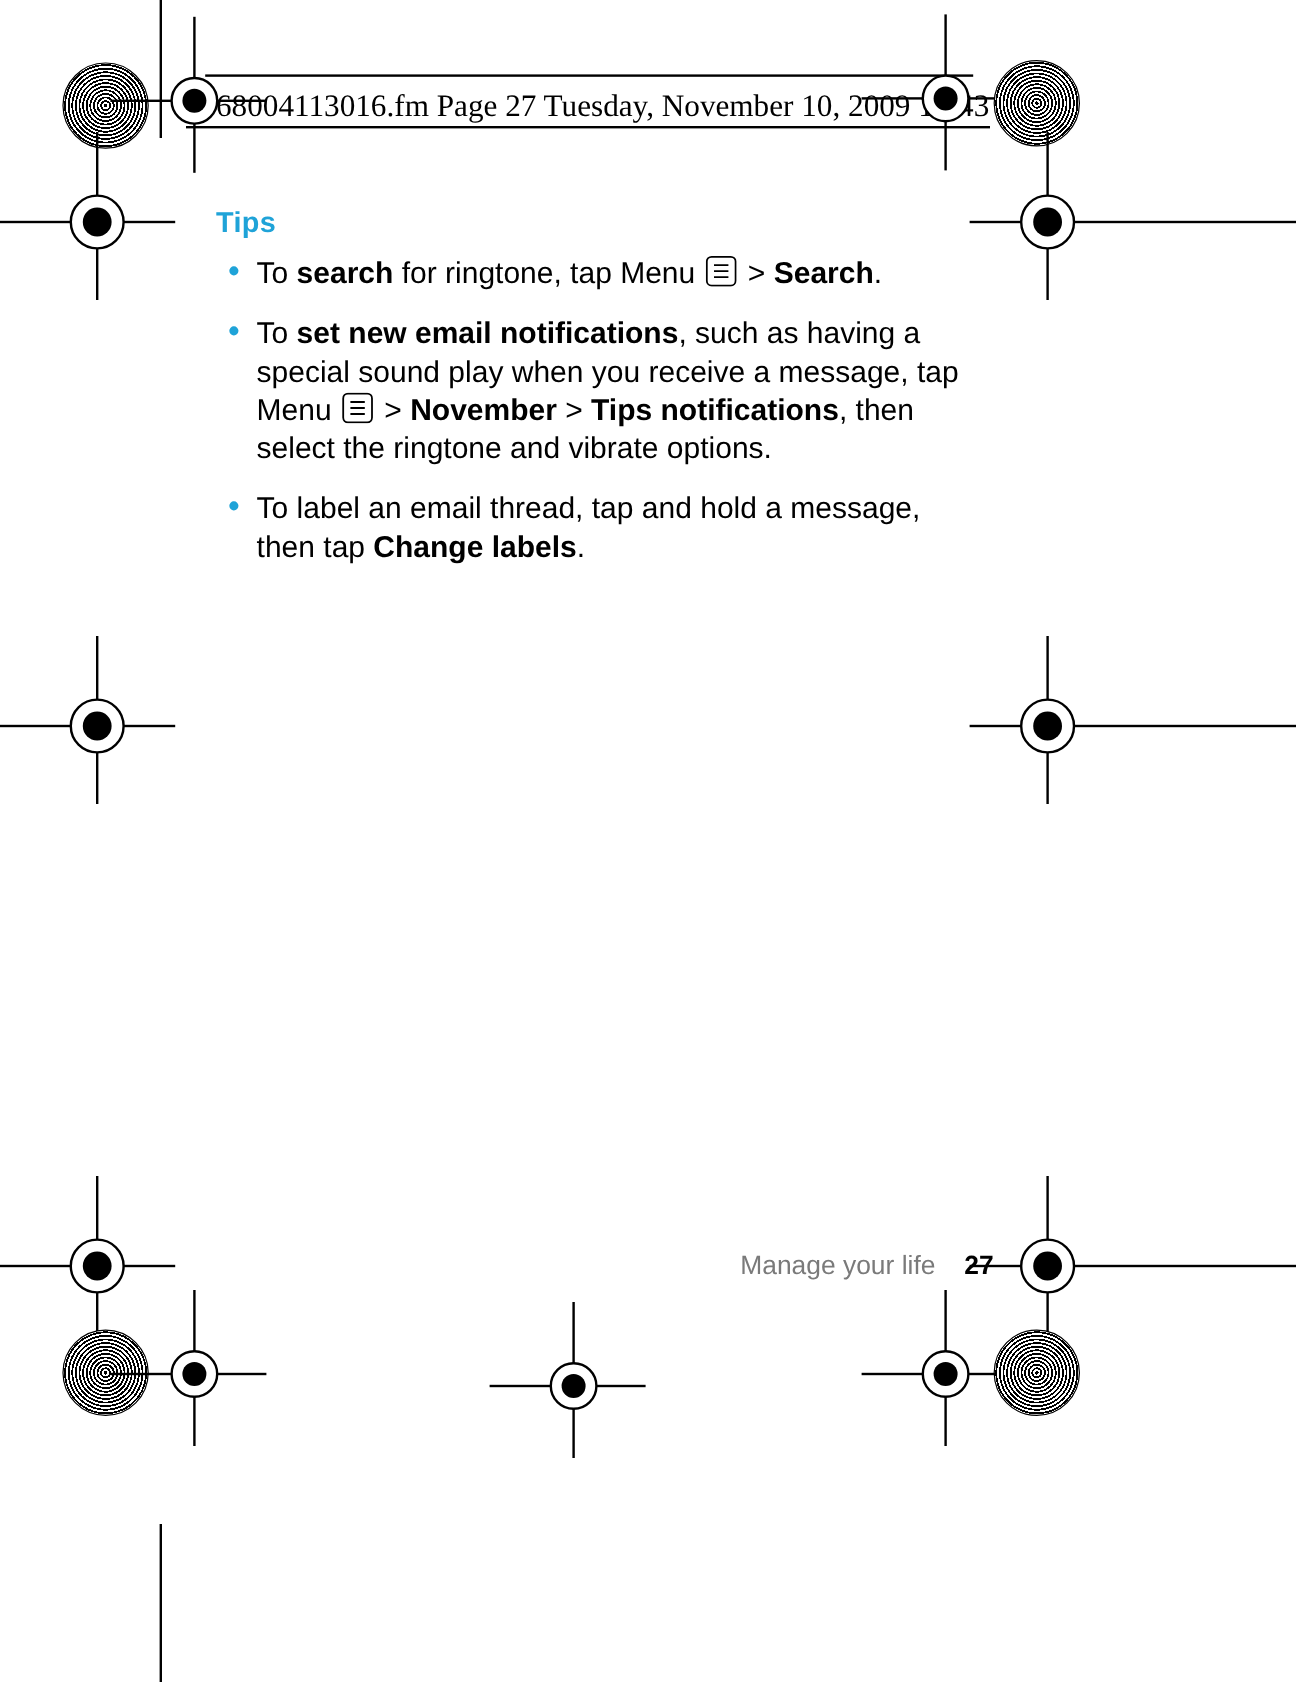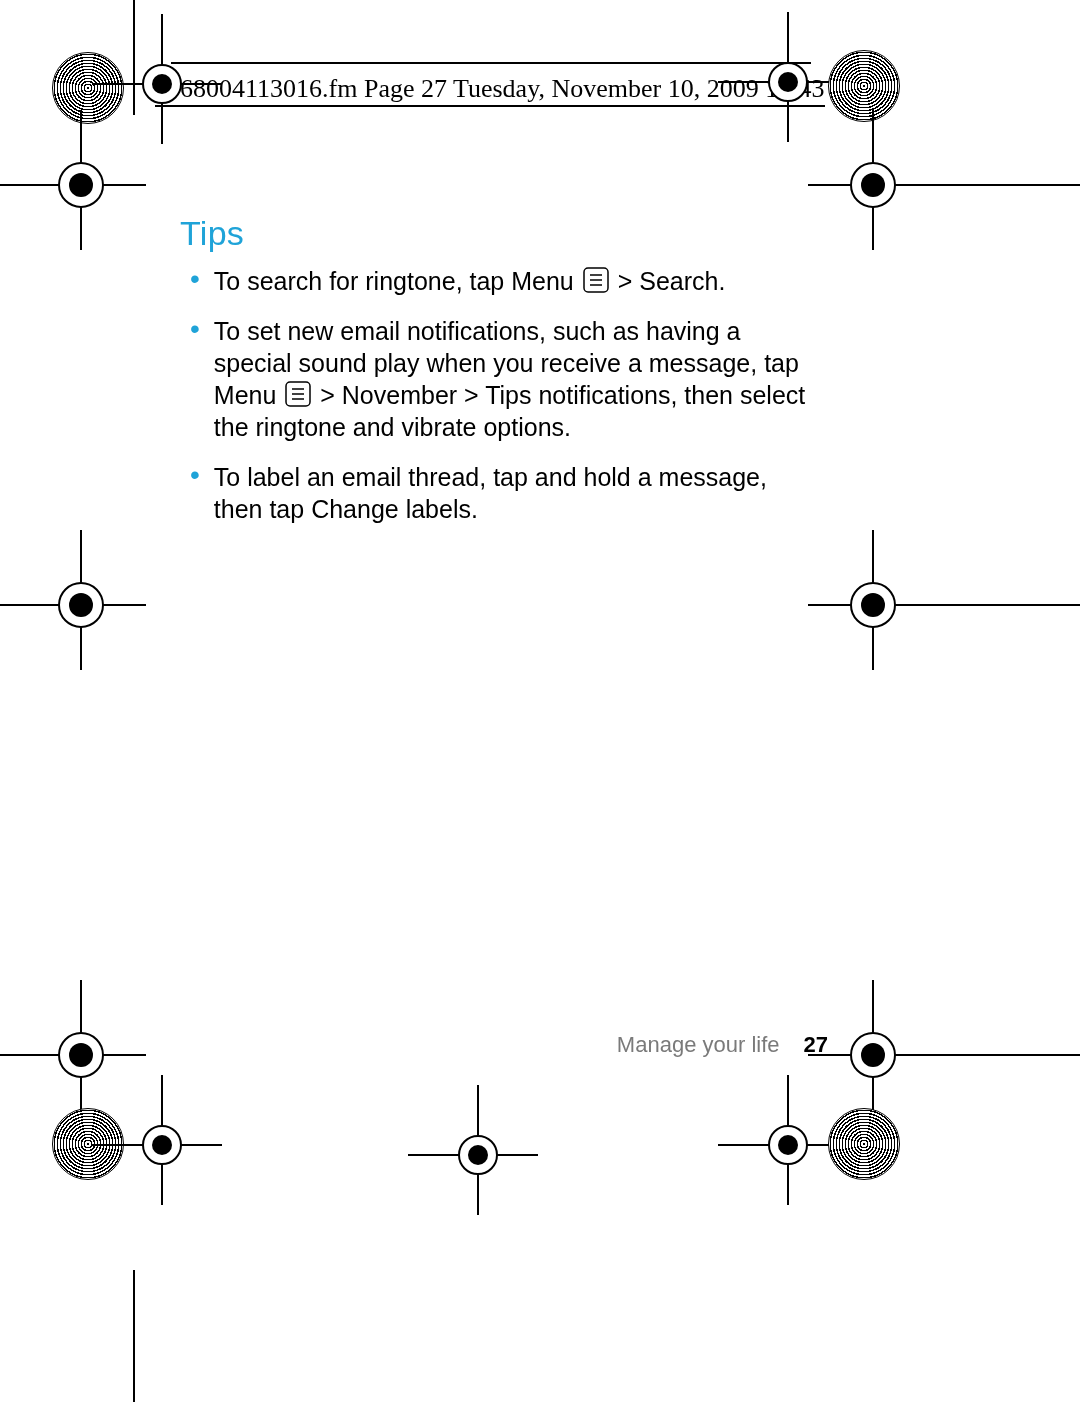--- a/index.html
+++ b/index.html
@@ -58,55 +58,54 @@
     white-space: nowrap;
   }
   .content {
     position: absolute;
     left: 180px;
     top: 172px;
     width: 640px;
   }
   .tips-heading {
     color: #1fa3d8;
-    font-size: 34px;
-    font-weight: 400;
+    font-size: 24px;
+    font-weight: 700;
     margin-bottom: 12px;
     letter-spacing: 0.3px;
-    margin-top: 42px;
   }
   .bullet-list {
     font-size: 25px;
     line-height: 1.28;
   }
   .bullet-item {
     display: flex;
     margin-bottom: 18px;
   }
   .bullet {
     color: #1fa3d8;
     font-size: 28px;
     line-height: 1;
     margin-right: 14px;
     margin-left: 10px;
     margin-top: 0px;
   }
   .bullet-text {
     flex: 1;
   }
-  .bold { font-weight: normal; }
+  .bold { font-weight: bold; }
   .menu-icon {
     display: inline-block;
     vertical-align: -3px;
     margin: 0 2px;
   }
   .menu-icon svg { display: block; }
   .footer {
     position: absolute;
-    bottom: 344px;
+    bottom: 334px;
     right: 252px;
     font-size: 22px;
   }
   .footer-label {
     color: #7a7a7a;
     margin-right: 24px;
   }
   .footer-page {
     font-weight: bold;
   }

